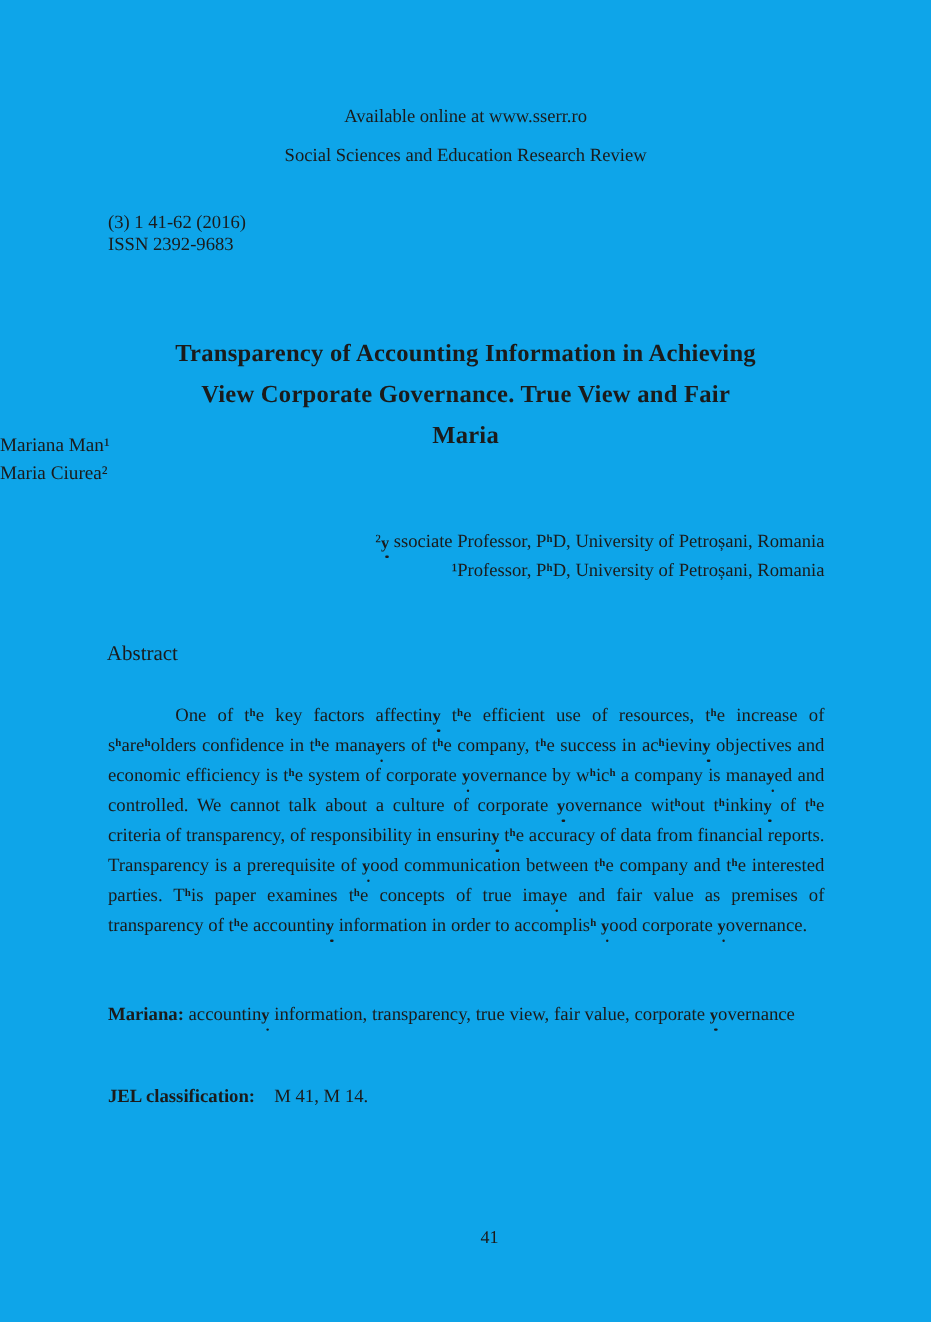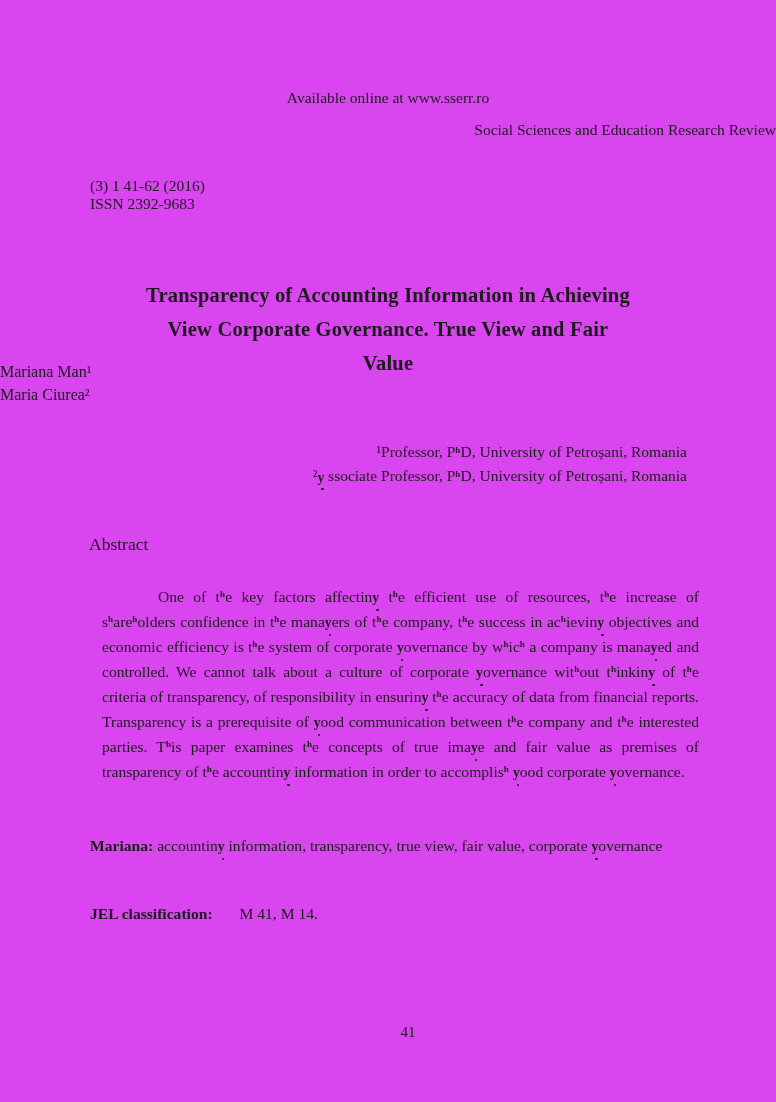--- a/index.html
+++ b/index.html
@@ -1,28 +1,28 @@
 <!DOCTYPE html>
 <html><head>
 <meta charset="utf-8">
 <style>
   html, body { margin: 0; padding: 0; background: #ffffff; }
   .page {
     position: relative;
     width: 776px;
     height: 1102px;
     margin: 0 auto;
-    background: #d946ef;
+    background: #0ea5e9;
     color: #1b1b1b;
     font-family: "Liberation Serif", "DejaVu Serif", serif;
     overflow: hidden;
   }
   .center-line { position: absolute; left: 0; right: 0; text-align: center; }
   .hdr-availability { top: 89px; font-size: 15.5px; }
-  .hdr-journal     { top: 121px; font-size: 15.5px; text-align: right; }
+  .hdr-journal     { top: 121px; font-size: 15.5px; }
   .issue-row {
     position: absolute; top: 177px; left: 90px; right: 89px;
     display: flex; justify-content: space-between; font-size: 15.5px; flex-direction: column;
   }
   .title-block {
     position: absolute; top: 246px; left: 55px; right: 55px;
     text-align: center; font-weight: 700; font-size: 20.5px; line-height: 34px;
     letter-spacing: 0.2px;
     margin-top: 32px;
   }
@@ -32,34 +32,34 @@
   }
   .affil-block {
     position: absolute; top: 440px; left: 90px; right: 89px;
     text-align: right; font-size: 15.5px; line-height: 24px;
   }
   .abstract-heading {
     position: absolute; top: 534px; left: 89px;
     font-weight: 400; font-size: 17.5px;
   }
   .abstract-body {
-    position: absolute; top: 568px; left: 102px; width: 597px;
+    position: absolute; top: 568px; left: 90px; width: 597px;
     font-size: 15.6px; line-height: 25px; text-align: justify; text-indent: 56px;
   }
   .keywords-block {
     position: absolute; top: 817px; left: 90px; width: 597px;
     font-size: 15.6px; line-height: 25px; text-align: justify;
   }
   .keywords-block .label { font-weight: 700; }
   .jel-block {
     position: absolute; top: 889px; left: 90px; width: 597px;
     font-size: 15.6px;
   }
   .jel-block .label { font-weight: 700; }
-  .jel-block .value { margin-left: 23px; }
+  .jel-block .value { margin-left: 12px; }
   .page-number {
     position: absolute; top: 1024px; left: 90px; width: 636px;
     text-align: center; font-size: 15px;
   }
   
   .cg-h {
     font-weight: 700;
     font-size: 0.58em;
     vertical-align: 0.5em;
     line-height: 0;
@@ -93,31 +93,31 @@
   <div class="center-line hdr-journal">Social Sciences and Education Research Review</div>
 
   <div class="issue-row">
     <span>(3) 1 41-62 (2016)</span>
     <span>ISSN 2392-9683</span>
   </div>
 
   <div class="title-block">
     <div>Transparency of Accounting Information in Achieving</div>
     <div>View Corporate Governance. True View and Fair</div>
-    <div>Value</div>
+    <div>Maria</div>
   </div>
 
   <div class="authors-block">
     <div>Mariana Man¹</div>
     <div>Maria Ciurea²</div>
   </div>
 
   <div class="affil-block">
+    <div>²<span class="cg-g">y</span> ssociate Professor, P<span class="cg-h">h</span>D, University of Petroșani, Romania</div>
     <div>¹Professor, P<span class="cg-h">h</span>D, University of Petroșani, Romania</div>
-    <div>²<span class="cg-g">y</span> ssociate Professor, P<span class="cg-h">h</span>D, University of Petroșani, Romania</div>
   </div>
 
   <div class="abstract-heading">Abstract</div>
 
   <p class="abstract-body">One of t<span class="cg-h">h</span>e key factors affectin<span class="cg-g">y</span> t<span class="cg-h">h</span>e efficient use of resources, t<span class="cg-h">h</span>e increase of s<span class="cg-h">h</span>are<span class="cg-h">h</span>olders confidence in t<span class="cg-h">h</span>e mana<span class="cg-g">y</span>ers of t<span class="cg-h">h</span>e company, t<span class="cg-h">h</span>e success in ac<span class="cg-h">h</span>ievin<span class="cg-g">y</span> objectives and economic efficiency is t<span class="cg-h">h</span>e system of corporate <span class="cg-g">y</span>overnance by w<span class="cg-h">h</span>ic<span class="cg-h">h</span> a company is mana<span class="cg-g">y</span>ed and controlled. We cannot talk about a culture of corporate <span class="cg-g">y</span>overnance wit<span class="cg-h">h</span>out t<span class="cg-h">h</span>inkin<span class="cg-g">y</span> of t<span class="cg-h">h</span>e criteria of transparency, of responsibility in ensurin<span class="cg-g">y</span> t<span class="cg-h">h</span>e accuracy of data from financial reports. Transparency is a prerequisite of <span class="cg-g">y</span>ood communication between t<span class="cg-h">h</span>e company and t<span class="cg-h">h</span>e interested parties. T<span class="cg-h">h</span>is paper examines t<span class="cg-h">h</span>e concepts of true ima<span class="cg-g">y</span>e and fair value as premises of transparency of t<span class="cg-h">h</span>e accountin<span class="cg-g">y</span> information in order to accomplis<span class="cg-h">h</span> <span class="cg-g">y</span>ood corporate <span class="cg-g">y</span>overnance.</p>
 
   <p class="keywords-block">
     <span class="label">Mariana:</span>
     <span>accountin<span class="cg-g">y</span> information, transparency, true view, fair value, corporate <span class="cg-g">y</span>overnance</span>
   </p>

